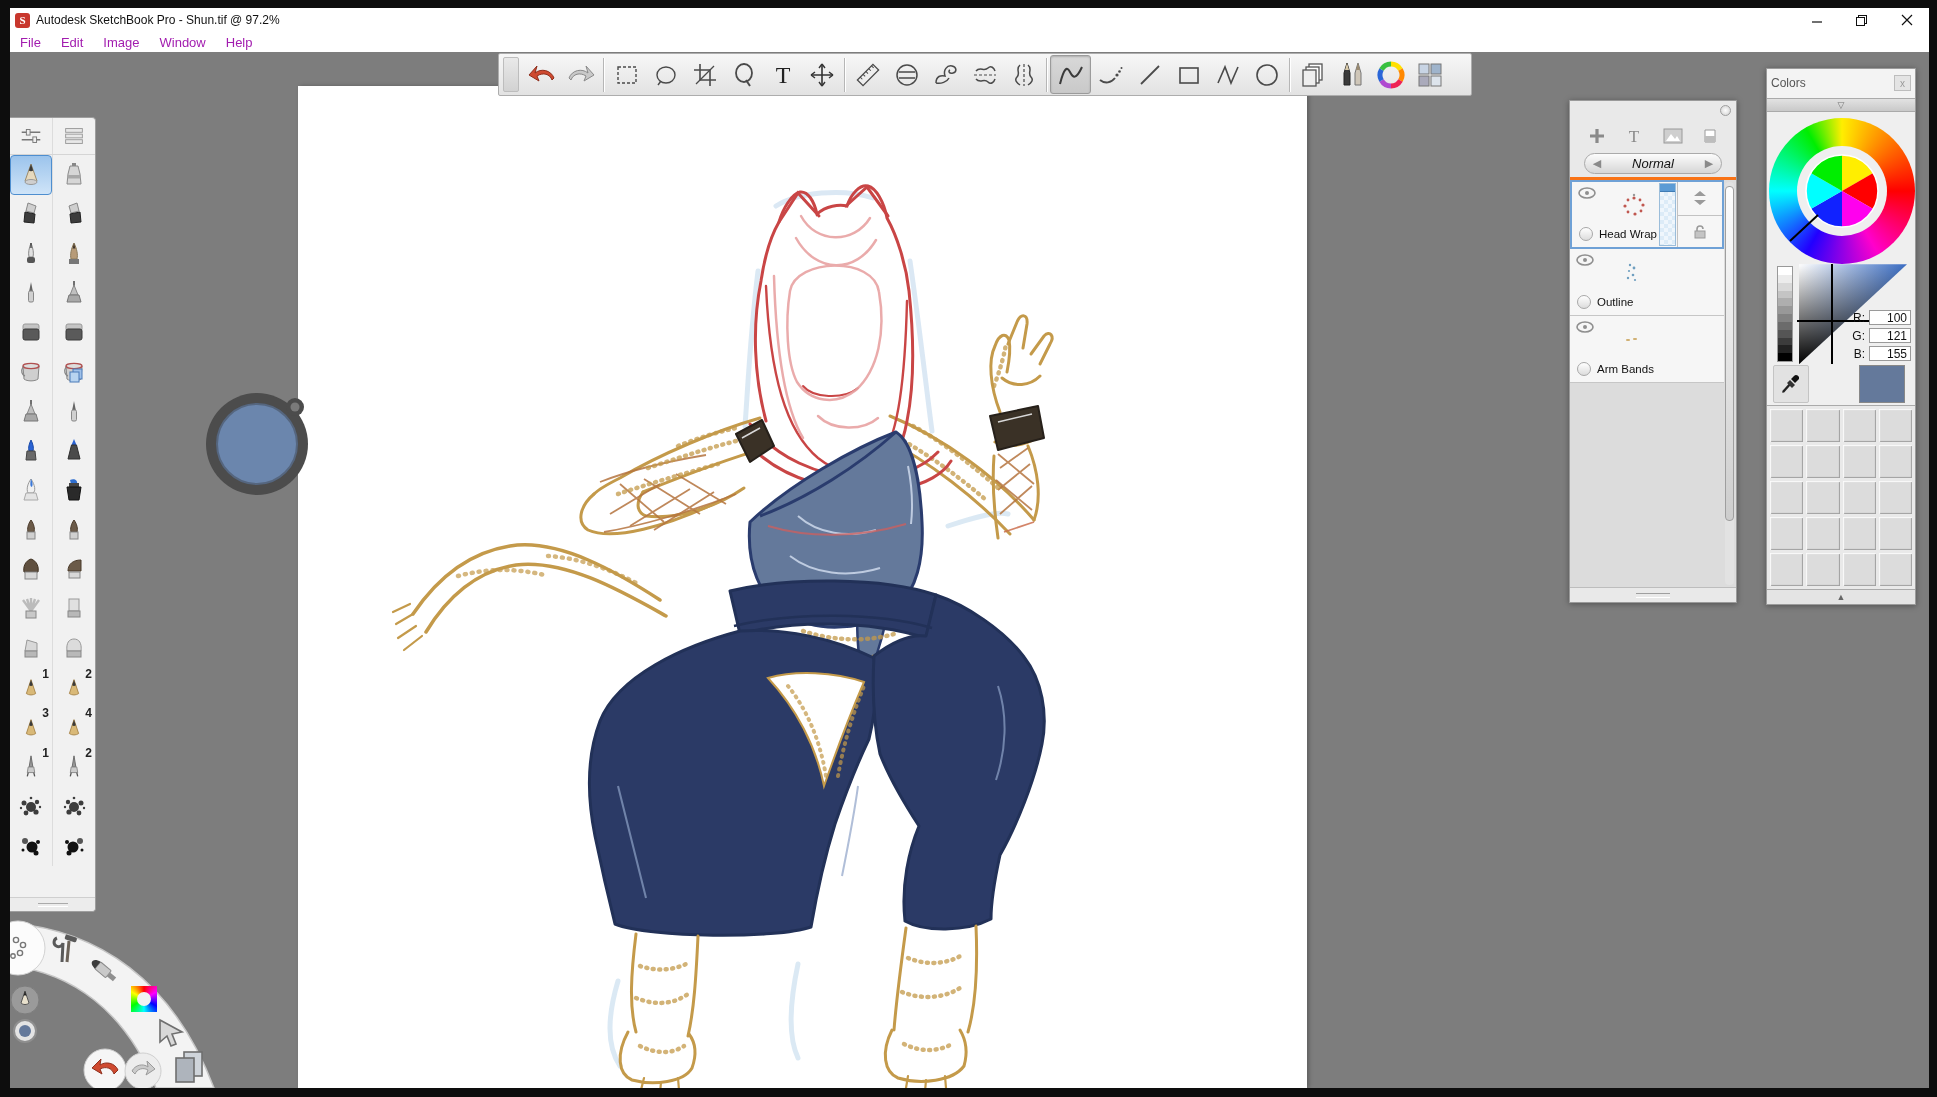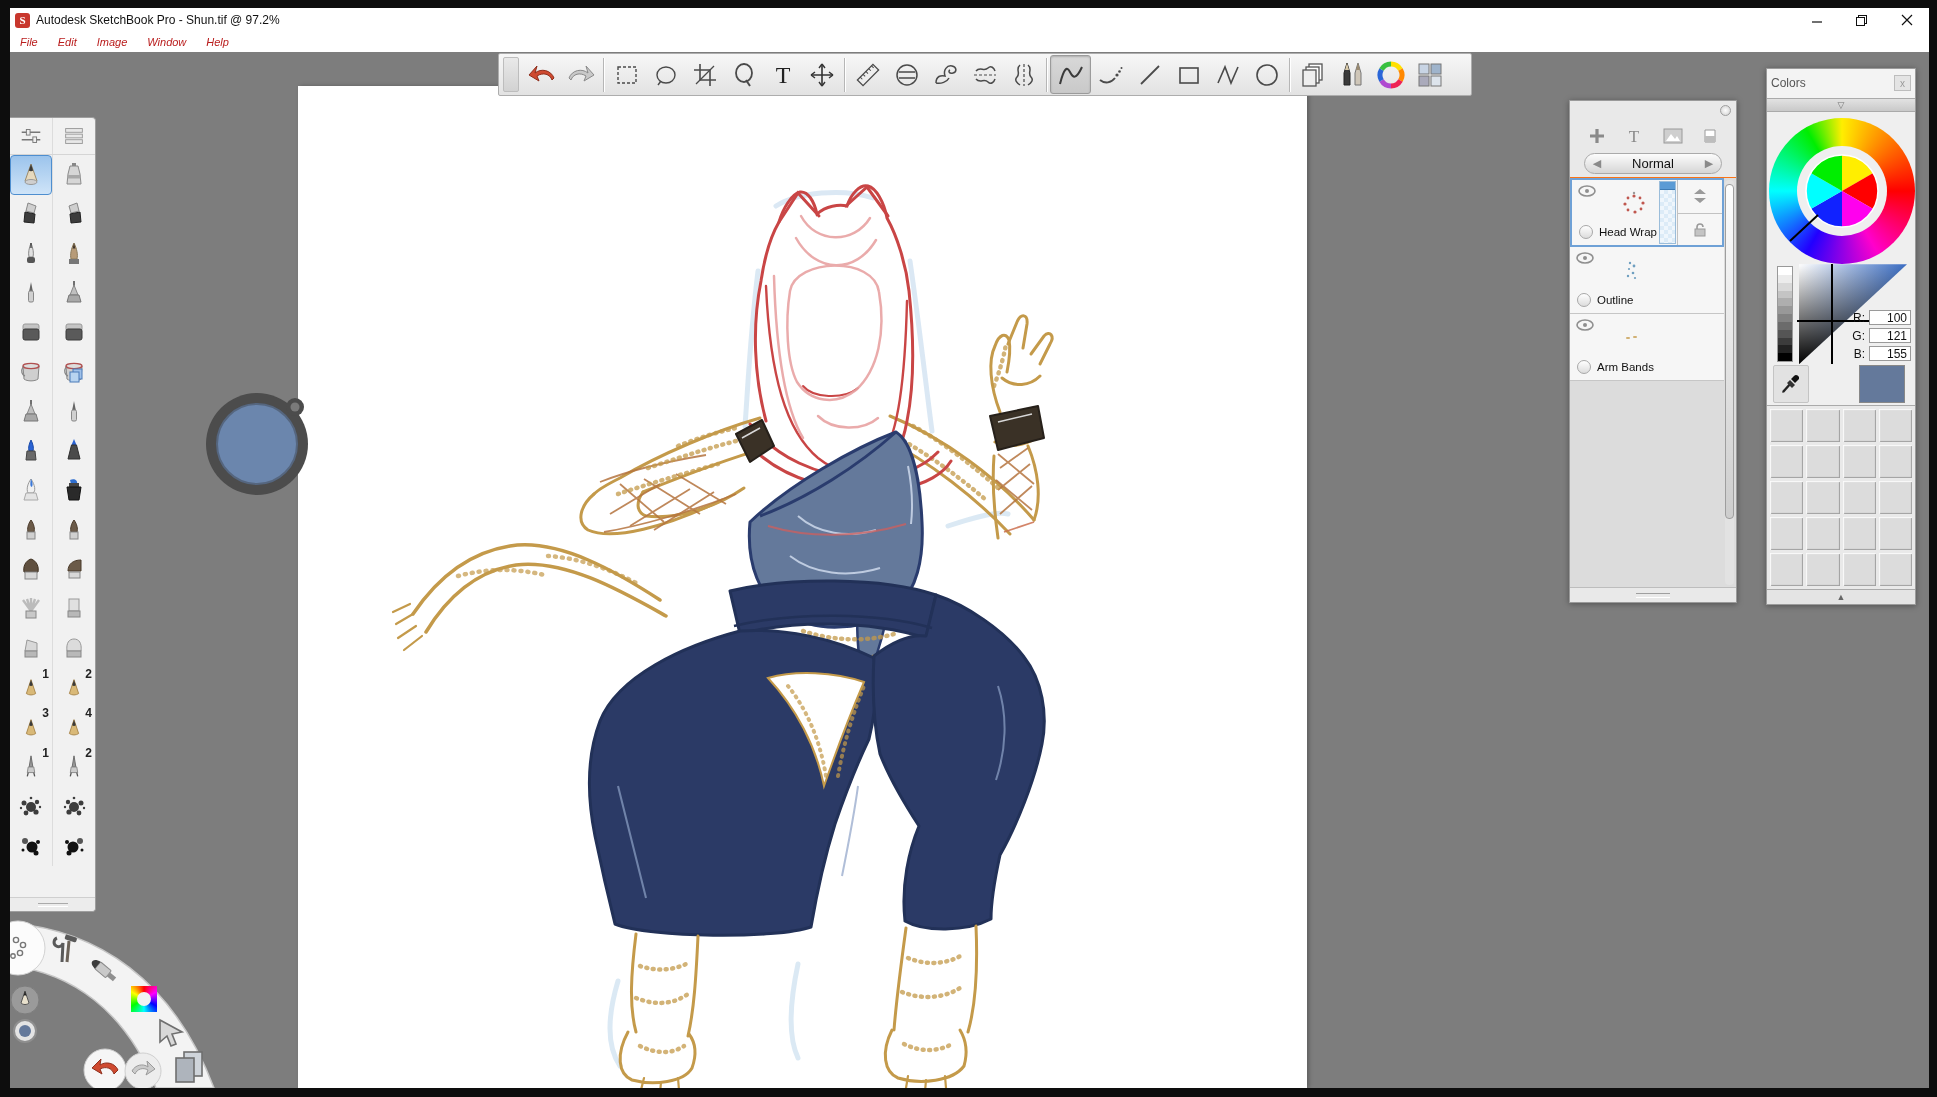--- a/index.html
+++ b/index.html
@@ -10,21 +10,21 @@
   #win{left:10px;top:8px;width:1919px;height:1080px;background:#fff;}
   #titlebar{left:0;top:0;right:0;height:24px;background:#fff;display:flex;align-items:center;}
   #app-logo{width:15px;height:15px;margin:0 6px 0 5px;background:#c8372d;border-radius:3px;
             color:#fff;font-weight:bold;font-size:11px;display:flex;align-items:center;justify-content:center;
             font-family:"Liberation Serif",serif;}
   #title-text{font-size:12px;color:#111;}
   #win-controls{margin-left:auto;display:flex;align-items:center;height:100%;}
   .winbtn{width:45px;height:100%;display:flex;align-items:center;justify-content:center;color:#111;}
   .winbtn svg{display:block;}
   #menubar{left:0;top:24px;right:0;height:20px;background:#fff;display:flex;align-items:center;gap:0;}
-  .menu-item{font-size:11px;color:#b91c1c;padding:2px 10px;font-style:italic;}
+  .menu-item{font-size:13px;color:#a21caf;padding:2px 10px;}
   
   #workspace{left:0;top:44px;right:0;bottom:0;background:#7d7d7d;overflow:hidden;}
   #canvas{left:288px;top:34px;width:1009px;height:1002px;background:#fff;box-shadow:2px 0 4px rgba(0,0,0,.25);}
   #canvas svg{display:block;}
   
   #toolbar{left:488px;top:1px;width:974px;height:43px;background:linear-gradient(#f7f7f7,#e2e2e2);
            border:1px solid #adadad;border-radius:2px;display:flex;align-items:center;padding:0 4px;box-sizing:border-box;}
   #toolbar .handle{width:14px;height:33px;background:linear-gradient(#e9e9e9,#d2d2d2);border:1px solid #bdbdbd;border-radius:2px;margin-right:3px;}
   .tool{width:39px;height:37px;display:flex;align-items:center;justify-content:center;border-radius:3px;}
   .tool.selected{background:linear-gradient(#d8d8d8,#c9c9c9);border:1px solid #9b9b9b;box-shadow:inset 0 1px 2px rgba(0,0,0,.2);}
@@ -47,22 +47,22 @@
   
   #layers{left:1559px;top:48px;width:168px;height:503px;display:flex;flex-direction:column;}
   #layers-head{height:20px;position:relative;}
   #layers-collapse{position:absolute;right:5px;top:4px;width:11px;height:11px;border-radius:50%;
        background:radial-gradient(#fdfdfd,#cfcfcf);border:1px solid #9e9e9e;box-sizing:border-box;}
   #layers-tools{height:29px;display:flex;align-items:center;justify-content:space-around;padding:0 8px;}
   #blend-row{height:27px;display:flex;align-items:center;justify-content:center;}
   #blend-pill{width:138px;height:21px;border-radius:11px;background:linear-gradient(#fcfcfc,#d6d6d6);
        border:1px solid #aaa;display:flex;align-items:center;box-sizing:border-box;}
   #blend-pill .bl-arrow{width:24px;display:flex;justify-content:center;color:#8a8a8a;font-size:11px;}
-  #blend-label{flex:1;text-align:center;font-size:13px;color:#111;}
-  #layer-list{flex:1;position:relative;overflow:hidden;background:#dcdcdc;border-top:1px solid #f97316;}
+  #blend-label{flex:1;text-align:center;font-size:13px;color:#111;font-style:italic;}
+  #layer-list{flex:1;position:relative;overflow:hidden;background:#dcdcdc;border-top:3px solid #f97316;}
   .lrow{position:relative;height:67px;background:#f6f6f6;border-bottom:1px solid #c6c6c6;box-sizing:border-box;width:154px;}
   .lrow.selected{border:2px solid #6fa1d6;height:69px;}
   .l-eye{position:absolute;left:6px;top:5px;}
   .l-radio{position:absolute;left:7px;bottom:6px;width:14px;height:14px;border-radius:50%;
        background:linear-gradient(#fff,#dcdcdc);border:1px solid #a8a8a8;box-sizing:border-box;}
   .l-name{position:absolute;left:27px;bottom:7px;font-size:11.5px;color:#111;white-space:nowrap;}
   .l-thumb{position:absolute;left:40px;top:8px;}
   .l-opacity{position:absolute;right:46px;top:1px;bottom:1px;width:15px;border:1px solid #9bbdda;
        background:repeating-conic-gradient(#dcebf7 0 25%,#eff6fc 0 50%) 0 0/8px 8px;}
   .l-opacity i{display:block;height:7px;background:#5b9bd5;border-bottom:1px solid #3f7cb5;}

